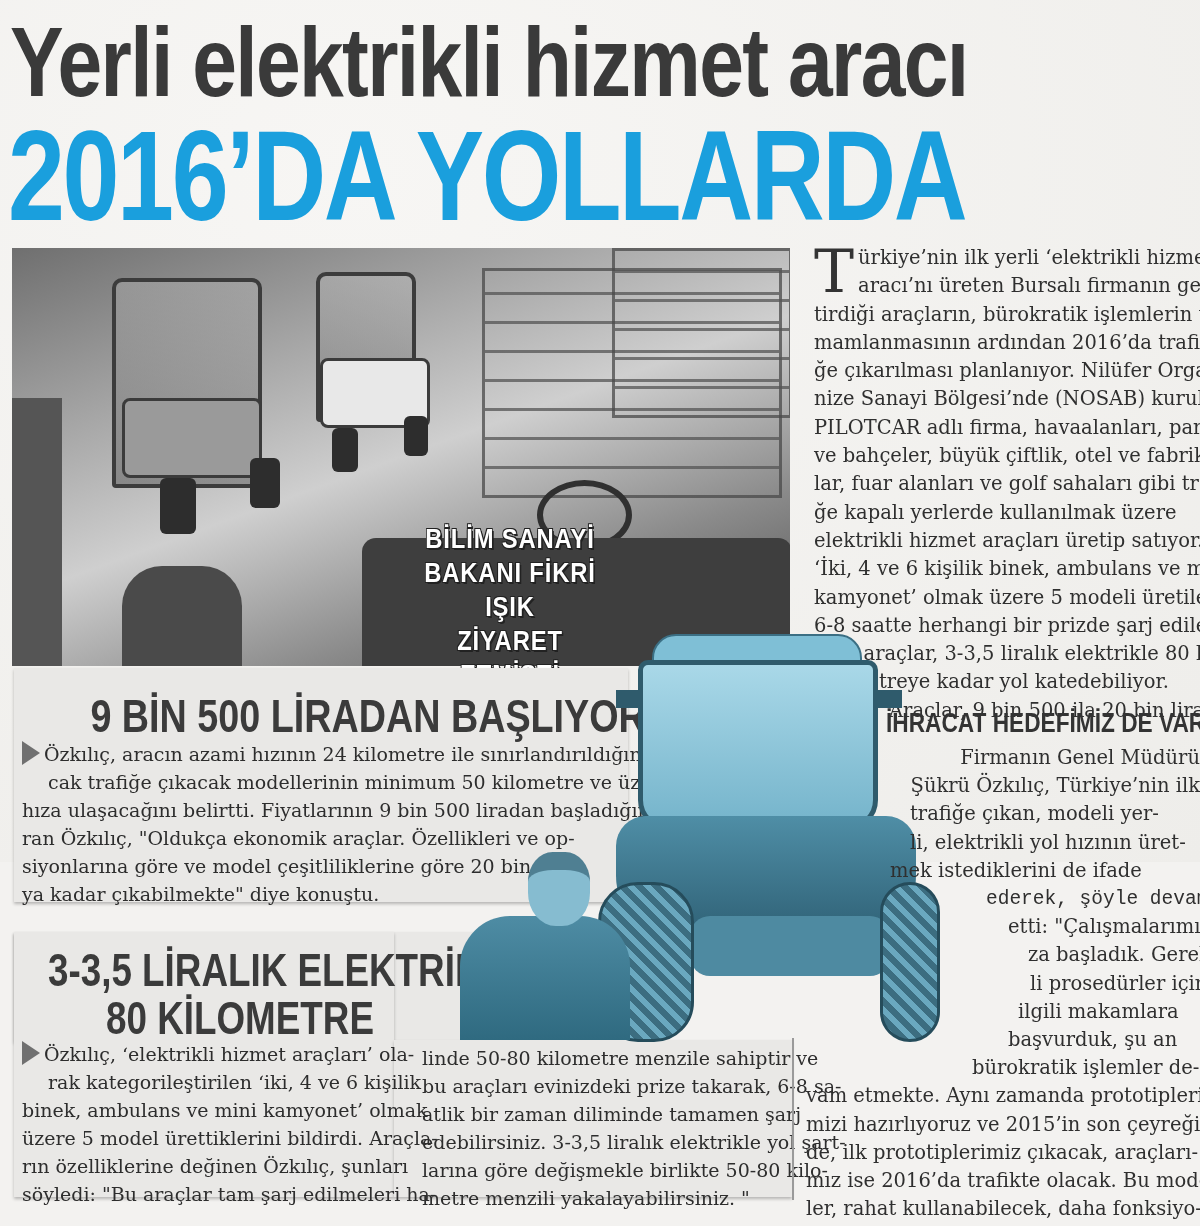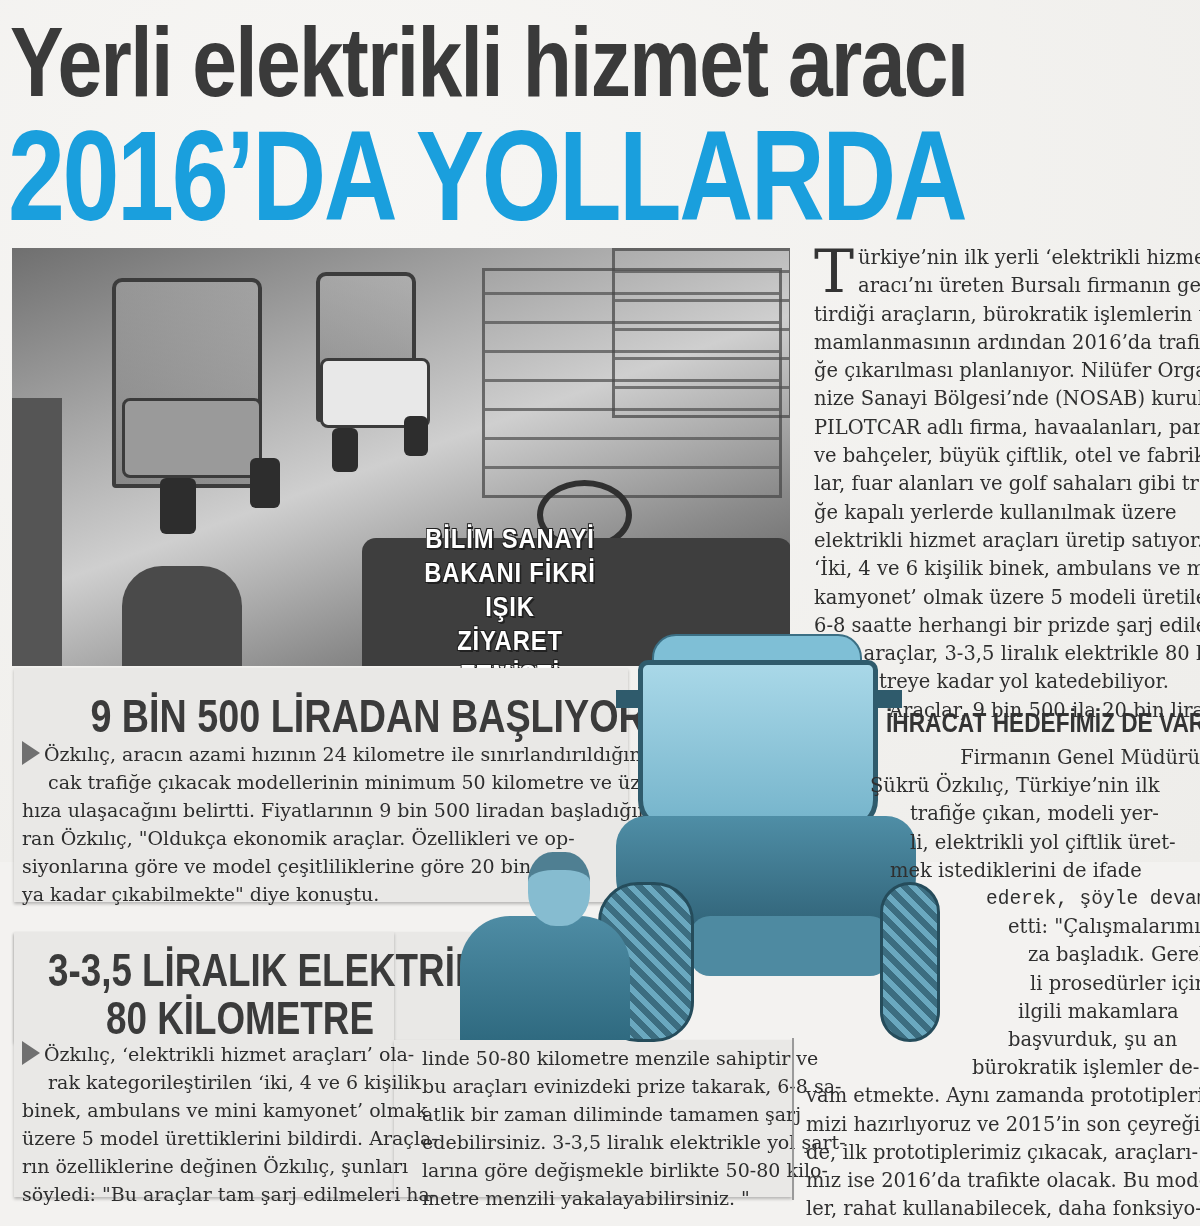--- a/index.html
+++ b/index.html
@@ -275,23 +275,23 @@
     <div class="vehicle-bumper"></div>
     <div class="vehicle-wheel wheel-left"></div>
     <div class="vehicle-wheel wheel-right"></div>
     <div class="worker-body"></div>
     <div class="worker-head"></div>
   </div>
 
   <div class="head-3">İHRACAT HEDEFİMİZ DE VAR</div>
   <div class="quote-col" id="quote-col">
     <p style="padding-left:130px;text-align:right;">Firmanın Genel Müdürü</p>
-    <p style="padding-left:70px;">Şükrü Özkılıç, Türkiye’nin ilk</p>
+    <p style="padding-left:70px;text-align:right;">Şükrü Özkılıç, Türkiye’nin ilk</p>
     <p style="padding-left:110px;">trafiğe çıkan, modeli yer-</p>
-    <p style="padding-left:110px;">li, elektrikli yol çiftlik üret-</p>
+    <p style="padding-left:110px;">li, elektrikli yol hızının üret-</p>
     <p style="padding-left:90px;">mek istediklerini de ifade</p>
     <p style="padding-left:186px;font-family:Liberation Mono, monospace;">ederek, şöyle devam</p>
     <p style="padding-left:208px;">etti: "Çalışmalarımı-</p>
     <p style="padding-left:228px;">za başladık. Gerek-</p>
     <p style="padding-left:230px;">li prosedürler için</p>
     <p style="padding-left:218px;">ilgili makamlara</p>
     <p style="padding-left:208px;">başvurduk, şu an</p>
     <p style="padding-left:172px;">bürokratik işlemler de-</p>
     <p style="padding-left:6px;">vam etmekte. Aynı zamanda prototipleri-</p>
     <p style="padding-left:6px;">mizi hazırlıyoruz ve 2015’in son çeyreğin-</p>

